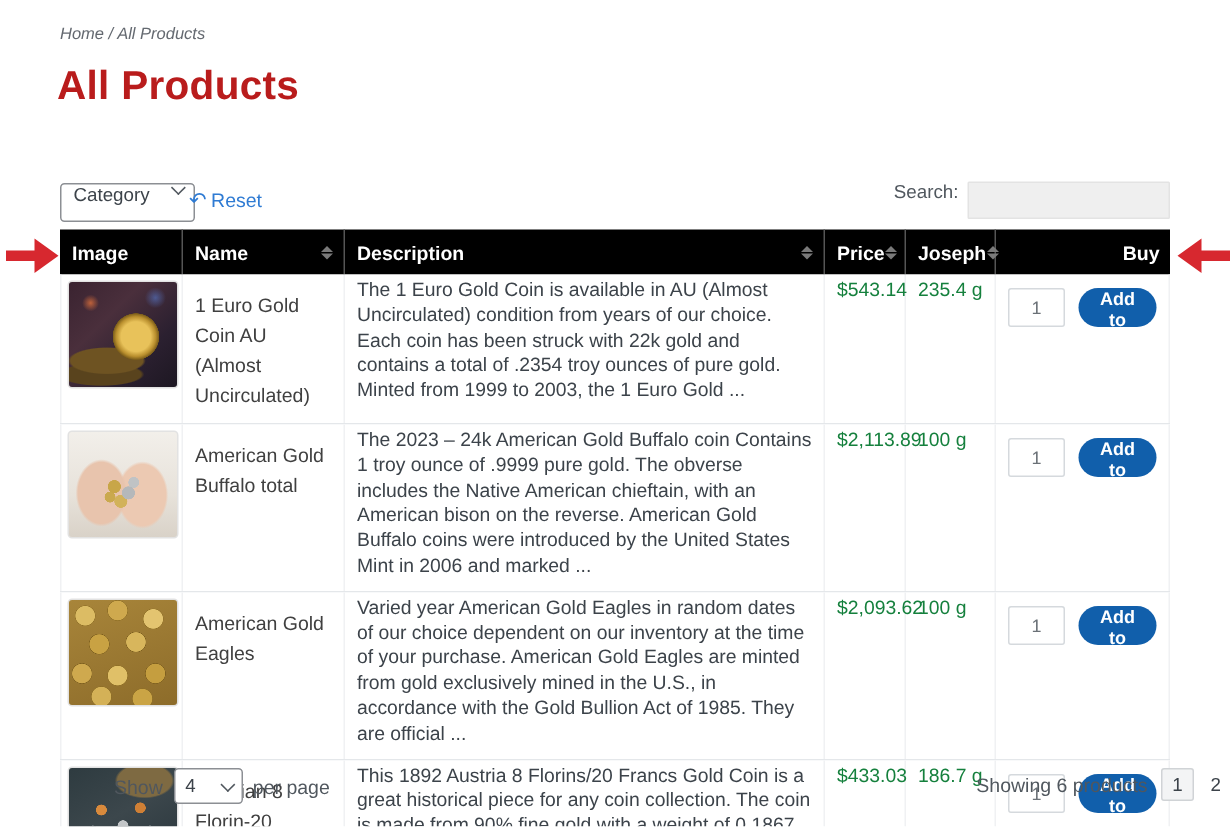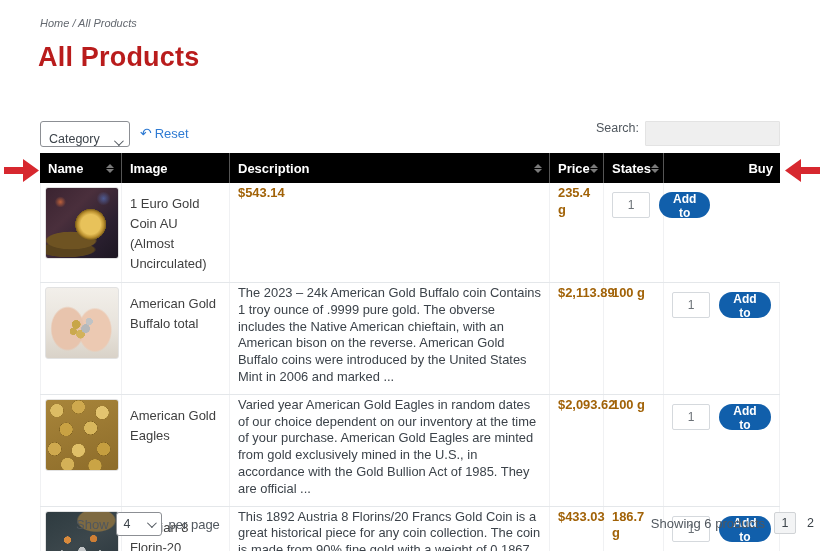--- a/index.html
+++ b/index.html
@@ -5,26 +5,26 @@
   * { margin:0; padding:0; box-sizing:border-box; }
   html,body { background:#ffffff; }
   body { font-family:"Liberation Sans", sans-serif; color:#3c434a; }
   .page { position:relative; width:820px; height:551px; background:#fff; overflow:hidden; }
 
   .breadcrumb { position:absolute; left:40px; top:17px; font-size:11px; color:#646970;font-style:italic; }
   .page-title { position:absolute; left:38px; top:42px; font-size:27px; color:#b91c1c; letter-spacing:.2px; }
 
   
   .toolbar { position:absolute; left:40px; top:121px; width:740px; height:27px; }
-  .select-box { display:inline-flex; align-items:flex-end; justify-content:space-between;
+  .select-box { display:inline-flex; align-items:flex-start; justify-content:space-between;
     width:90px; height:26px; border:1px solid #8c8f94; border-radius:3px; background:#fff;
     font-size:12.5px; color:#3c434a; padding:0 8px; cursor:pointer; }
   .chev { width:7px; height:7px; border-right:1.6px solid #50575e; border-bottom:1.6px solid #50575e;
     transform:rotate(45deg) translateY(-2px); display:inline-block; }
-  .reset-link { position:absolute; left:100px; top:4px; font-size:13px; color:#2f7bd3; cursor:pointer; }
+  .reset-link { position:absolute; left:86px; top:4px; font-size:13px; color:#2f7bd3; cursor:pointer; }
   .reset-icon { font-size:14px; margin-right:3px; color:#2f7bd3; }
   .search-wrap { position:absolute; right:0; top:0; display:flex; align-items:flex-start; }
   .search-label { font-size:12.5px; color:#50575e; margin-right:6px; }
   .search-input { width:135px; height:25px; background:#efefef; border:1px solid #e3e3e3;
     border-radius:1px; outline:none; font-size:13px; padding:0 6px; color:#3c434a; }
 
   
   .grid-row { display:grid; grid-template-columns:82px 108px 320px 54px 60px 116px; }
   .table { position:absolute; left:40px; top:153px; width:740px; }
   .thead { background:#000; color:#fff; height:30px; }
@@ -36,21 +36,21 @@
   .sort .up { width:0; height:0; border-left:4px solid transparent; border-right:4px solid transparent;
     border-bottom:4px solid #7a7a7a; }
   .sort .dn { width:0; height:0; border-left:4px solid transparent; border-right:4px solid transparent;
     border-top:4px solid #7a7a7a; }
   .trow { border-bottom:1px solid #e4e7ea; background:#fff; min-height:80.5px; }
   .td { padding:9px 8px 8px 8px; border-right:1px solid #f0f1f3; font-size:12.9px; line-height:16.8px; }
   .trow .td:first-child { border-left:1px solid #f0f1f3; padding:4px; }
   .trow .td:last-child { border-right:1px solid #f0f1f3; }
   .name-link { color:#404040; font-size:13px; line-height:20px; cursor:pointer; text-decoration:none; display:block; padding-top:2px; }
   .desc { color:#3c434a; padding-top:2px; }
-  .num { color:#a16207; padding-top:2px;font-weight:bold; }
+  .num { color:#15803d; padding-top:2px; }
   .buy-cell { display:flex; align-items:flex-start; gap:9px; padding-top:9px; }
   .qty { width:38px; height:26px; border:1px solid #d5d9dd; border-radius:2px; text-align:center;
     font-size:12px; color:#6b7177; outline:none; }
   .cart-btn { height:26px; padding:0 14px; border:none; border-radius:13px; background:#115fab;
     color:#fff; font-size:12px; font-weight:bold; font-family:"Liberation Sans",sans-serif; cursor:pointer; }
 
   
   .thumb { width:74px; height:72px; border:1px solid #e2e2e2; border-radius:3px; background-size:cover; }
   .thumb-euro { background:
     radial-gradient(circle 22px at 62% 52%, #e8c25a 0 45%, #b98f2e 60%, #7a5c1a 70%, transparent 71%),
@@ -133,62 +133,63 @@
   <svg class="arrow left" viewBox="0 0 36 27">
     <polygon points="0,10 19,10 19,2 35,13.5 19,25 19,17 0,17" fill="#d7282f"></polygon>
   </svg>
   <svg class="arrow right" viewBox="0 0 36 27">
     <polygon points="36,10 17,10 17,2 1,13.5 17,25 17,17 36,17" fill="#d7282f"></polygon>
   </svg>
 
   <div class="table">
     <div class="grid-row thead">
       <div class="th">
+        <span>Image</span>
+      </div>
+      <div class="th">
         <span>Name</span>
         <span class="sort">
             <span class="up"></span>
             <span class="dn"></span>
           </span>
       </div>
       <div class="th">
-        <span>Image</span>
-      </div>
-      <div class="th">
         <span>Description</span>
         <span class="sort">
             <span class="up"></span>
             <span class="dn"></span>
           </span>
       </div>
       <div class="th">
         <span>Price</span>
         <span class="sort">
             <span class="up"></span>
             <span class="dn"></span>
           </span>
       </div>
       <div class="th">
-        <span>States</span>
+        <span>Joseph</span>
         <span class="sort">
             <span class="up"></span>
             <span class="dn"></span>
           </span>
       </div>
       <div class="th right">
         <span>Buy</span>
       </div>
     </div>
 
     <div class="grid-row trow">
       <div class="td">
         <div class="thumb thumb-euro"></div>
       </div>
       <div class="td">
         <a class="name-link">1 Euro Gold Coin AU (Almost Uncirculated)</a>
       </div>
+      <div class="td desc">The 1 Euro Gold Coin is available in AU (Almost Uncirculated) condition from years of our choice. Each coin has been struck with 22k gold and contains a total of .2354 troy ounces of pure gold. Minted from 1999 to 2003, the 1 Euro Gold ...</div>
       <div class="td num">$543.14</div>
       <div class="td num">235.4 g</div>
       <div class="td buy-cell">
         <input class="qty" type="text" value="1" style="">
         <button class="cart-btn">Add to cart</button>
       </div>
     </div>
 
     <div class="grid-row trow">
       <div class="td">

